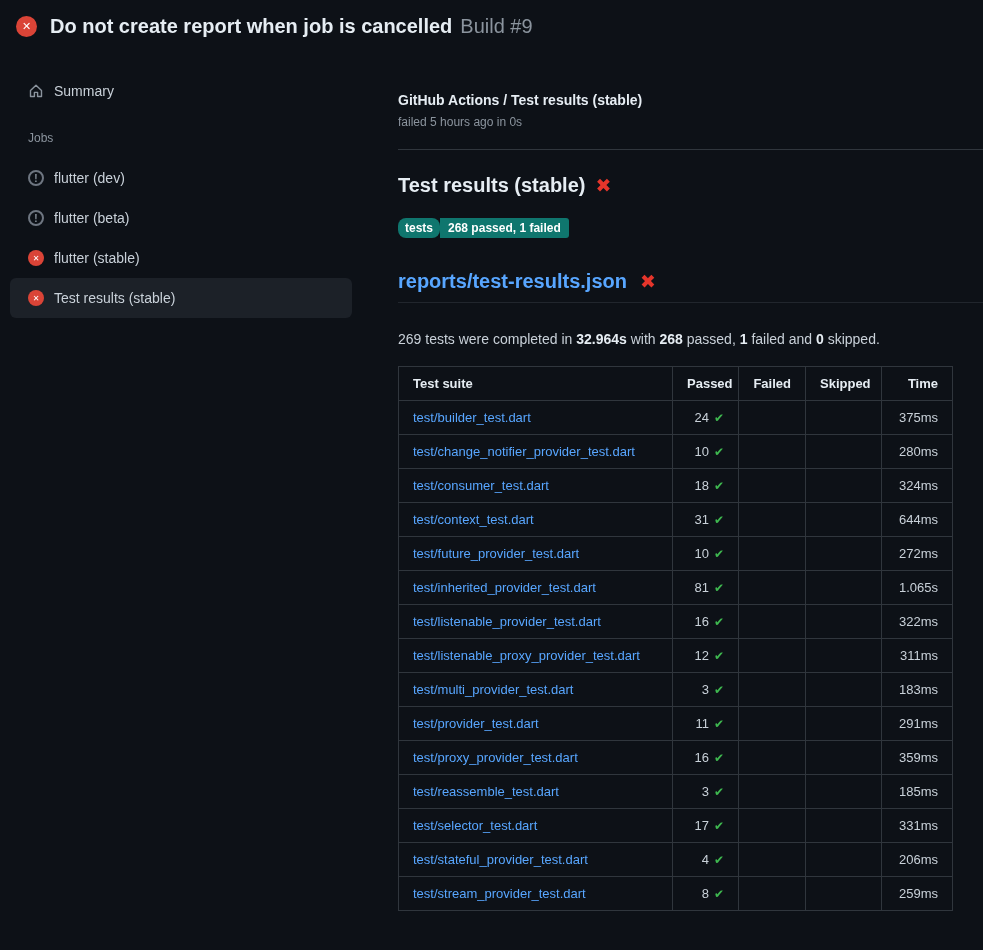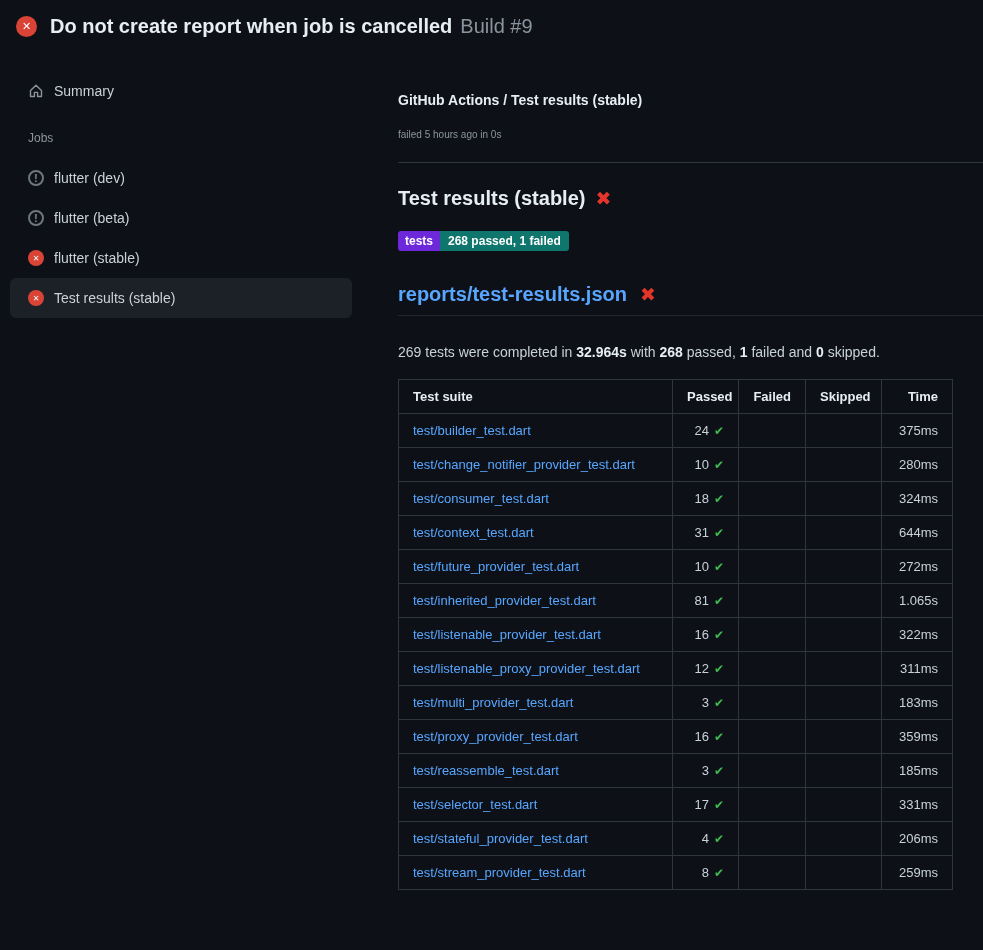--- a/index.html
+++ b/index.html
@@ -32,28 +32,28 @@
   .job-item{display:flex;align-items:center;gap:10px;height:40px;padding:0 8px 0 18px;border-radius:6px;font-size:14px;cursor:pointer;}
   .job-item.selected{background:var(--selected);}
   .st-ic{width:16px;height:16px;border-radius:50%;flex:none;display:inline-flex;align-items:center;justify-content:center;font-weight:bold;}
   .st-neutral{border:2px solid #6e7681;color:#8b949e;font-size:10px;}
   .st-neutral::before{content:"!";}
   .st-failed{background:var(--icon-red);color:#fff;font-size:8px;}
   .st-failed::before{content:"\2715";}
   
   .main{flex:1;min-width:0;padding:40px 30px 0 46px;}
   .crumb{font-weight:700;font-size:14px;color:var(--fg-bright);line-height:18px;}
-  .status-line{color:var(--muted);font-size:10px;margin-top:19px;line-height:14px;}
+  .status-line{color:var(--muted);font-size:12px;margin-top:6px;line-height:14px;}
   .main-divider{border:0;border-top:1px solid var(--border);margin:20px -30px 0 0;}
   h2.section-title{margin:24px 0 0;font-size:20px;font-weight:700;color:var(--fg-bright);
     display:flex;align-items:center;gap:10px;}
   .x-mark{color:var(--red);font-size:19px;font-weight:bold;line-height:1;}
   .badge{display:inline-flex;margin-top:21px;font-size:12px;font-weight:600;color:#fff;
     border-radius:3px;overflow:hidden;line-height:14px;}
-  .badge-label{background:#6d28d9;padding:3px 7px;}
+  .badge-label{background:#0f766e;padding:3px 7px;border-radius:8px;}
   .badge-value{background:#0f766e;padding:3px 8px;}
   h2.report-title{margin:32px -30px 0 0;padding-bottom:9px;border-bottom:1px solid #21262d;
     font-size:20px;font-weight:700;display:flex;align-items:center;gap:13px;}
   .report-link{color:var(--link);text-decoration:none;cursor:pointer;}
   .summary-line{margin-top:28px;font-size:14px;color:var(--fg);line-height:17px;}
   .summary-line .b{font-weight:700;color:var(--fg-bright);}
   
   table.results{border-collapse:collapse;margin-top:18px;font-size:13px;width:554px;table-layout:fixed;}
   .results th,.results td{border:1px solid var(--border);height:34px;padding:0 14px;white-space:nowrap;overflow:hidden;}
   .results th{color:var(--fg-bright);font-weight:700;text-align:left;}
@@ -204,20 +204,27 @@
     <td class="r">311ms</td>
   </tr>
             <tr>
     <td class="suite-cell"><a>test/multi_provider_test.dart</a></td>
     <td class="r"><span class="num">3</span><span class="check">✔</span></td>
     <td class="r"></td>
     <td class="r"></td>
     <td class="r">183ms</td>
   </tr>
             <tr>
+    <td class="suite-cell"><a>test/provider_test.dart</a></td>
+    <td class="r"><span class="num">11</span><span class="check">✔</span></td>
+    <td class="r"></td>
+    <td class="r"></td>
+    <td class="r">291ms</td>
+  </tr>
+            <tr>
     <td class="suite-cell"><a>test/proxy_provider_test.dart</a></td>
     <td class="r"><span class="num">16</span><span class="check">✔</span></td>
     <td class="r"></td>
     <td class="r"></td>
     <td class="r">359ms</td>
   </tr>
             <tr>
     <td class="suite-cell"><a>test/reassemble_test.dart</a></td>
     <td class="r"><span class="num">3</span><span class="check">✔</span></td>
     <td class="r"></td>

